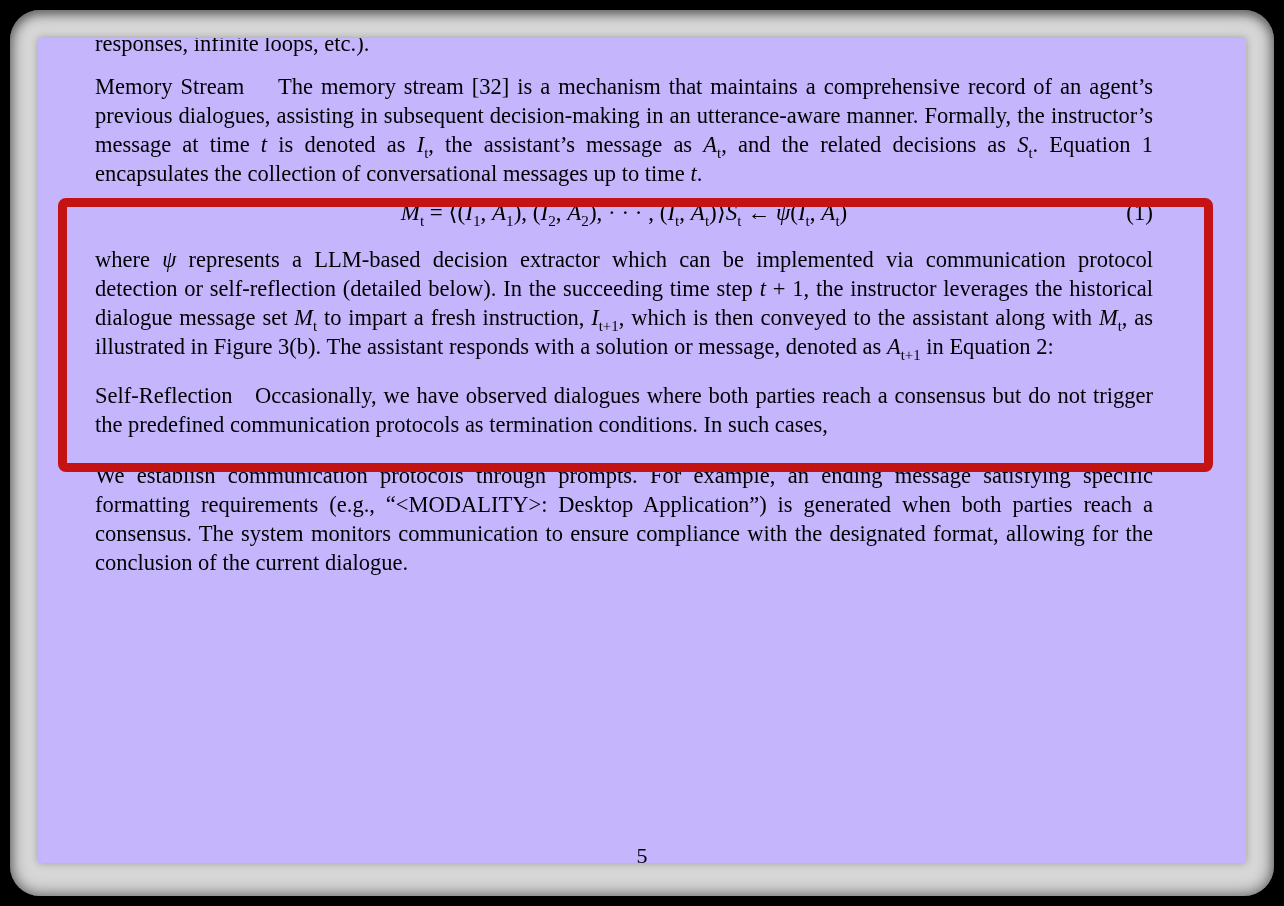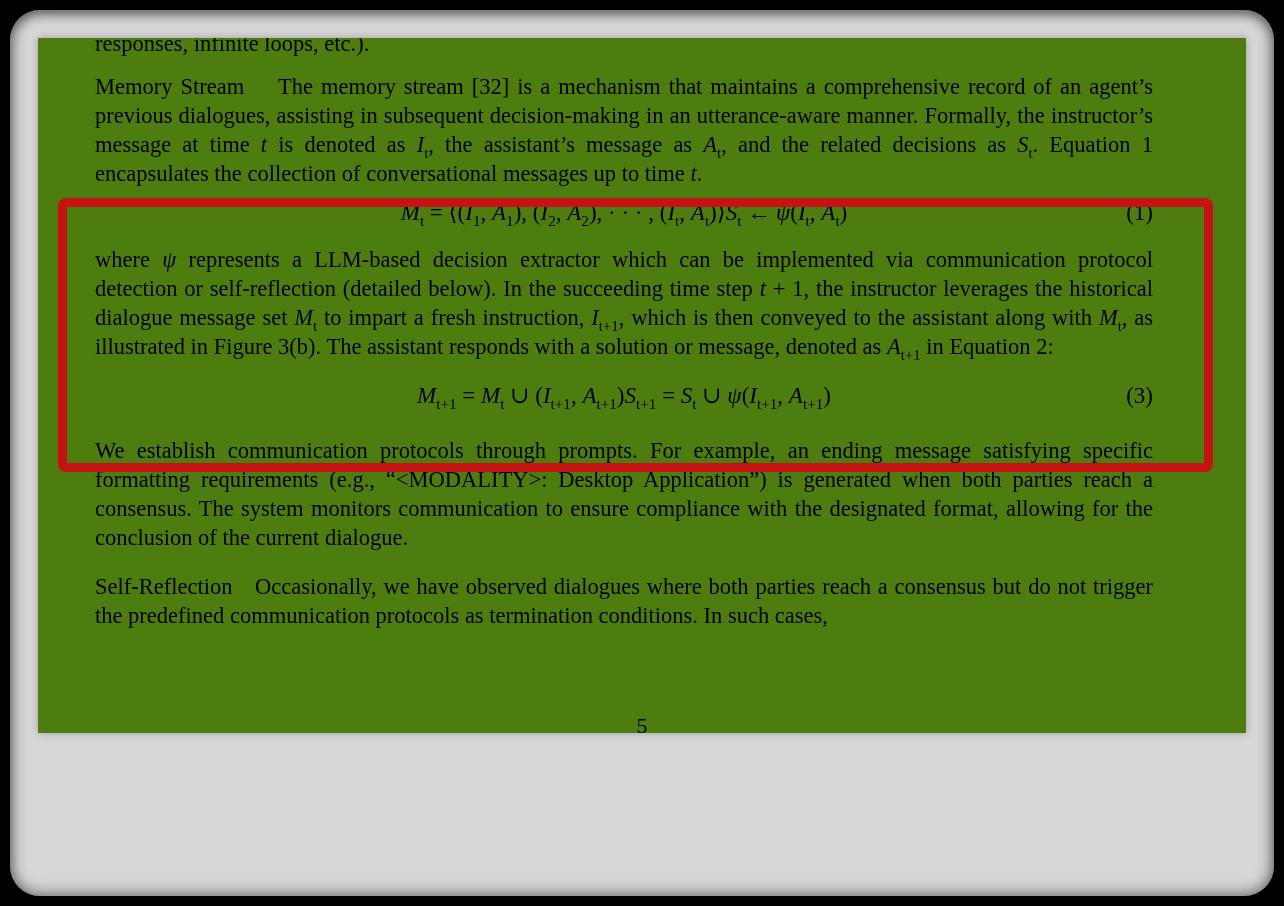--- a/index.html
+++ b/index.html
@@ -1,21 +1,21 @@
 <!DOCTYPE html>
 <html style="--annotation-color: #c51212;"><head>
 <meta charset="utf-8">
 <style>
   html,body{margin:0;padding:0;background:#000;}
   body{width:1284px;height:906px;position:relative;overflow:hidden;
        font-family:"Liberation Serif","DejaVu Serif",serif;}
   .window{position:absolute;left:10px;top:10px;width:1264px;height:886px;
           border-radius:30px;background:#d7d7d7;
           box-shadow:inset 0 0 14px 3px rgba(70,70,70,.65), inset 0 4px 8px rgba(0,0,0,.35);}
-  .page{position:absolute;left:28px;top:28px;width:1208px;height:695px;background:#4d7c0f;
+  .page{position:absolute;left:28px;top:28px;width:1208px;height:825px;background:#c4b5fd;
         box-shadow:0 0 8px rgba(0,0,0,.28);overflow:hidden;}
   .textcol{position:relative;padding:0 93px 0 57px;color:#000;
            font-size:22.5px;line-height:29px;text-align:justify;}
   .textcol p{margin:14px 0 0 0;}
   p.clip{margin-top:-9px;}
   b{font-weight:normal;}
   i.mv{font-style:italic;font-family:"Liberation Serif","DejaVu Serif",serif;}
   sub{font-size:66%;line-height:0;}
   .eq{position:relative;display:flex;justify-content:center;align-items:baseline;
       font-size:23px;margin:12px 0 2px 0;padding:4px 0;}
@@ -41,29 +41,24 @@
       <div class="eq first">
         <span class="eqp"><i class="mv">M</i><sub>t</sub> = ⟨(<i class="mv">I</i><sub>1</sub>, <i class="mv">A</i><sub>1</sub>), (<i class="mv">I</i><sub>2</sub>, <i class="mv">A</i><sub>2</sub>), · · · , (<i class="mv">I</i><sub>t</sub>, <i class="mv">A</i><sub>t</sub>)⟩</span>
         <span class="eqp"><i class="mv">S</i><sub>t</sub> ← <i class="mv">ψ</i>(<i class="mv">I</i><sub>t</sub>, <i class="mv">A</i><sub>t</sub>)</span>
         <span class="eqnum">(1)</span>
       </div>
 
       <p>where <i class="mv">ψ</i> represents a LLM-based decision extractor which can be implemented via communication protocol detection or self-reflection (detailed below). In the succeeding time step <i class="mv">t</i> + 1, the instructor leverages the historical dialogue message set <i class="mv">M</i><sub>t</sub> to impart a fresh instruction, <i class="mv">I</i><sub>t+1</sub>, which is then conveyed to the assistant along with <i class="mv">M</i><sub>t</sub>, as illustrated in Figure 3(b). The assistant responds with a solution or message, denoted as <i class="mv">A</i><sub>t+1</sub> in Equation 2:</p>
 
 
 
-      <div class="eq" style="margin-top:16px;">
-        <span class="eqp"><i class="mv">M</i><sub>t+1</sub> = <i class="mv">M</i><sub>t</sub> ∪ (<i class="mv">I</i><sub>t+1</sub>, <i class="mv">A</i><sub>t+1</sub>)</span>
-        <span class="eqp"><i class="mv">S</i><sub>t+1</sub> = <i class="mv">S</i><sub>t</sub> ∪ <i class="mv">ψ</i>(<i class="mv">I</i><sub>t+1</sub>, <i class="mv">A</i><sub>t+1</sub>)</span>
-        <span class="eqnum">(3)</span>
-      </div>
+
+      <p style="margin-top:20px;"><b>Self-Reflection</b> Occasionally, we have observed dialogues where both parties reach a consensus but do not trigger the predefined communication protocols as termination conditions. In such cases,</p>
 
       <p style="margin-top:22px;">We establish communication protocols through prompts. For example, an ending message satisfying specific formatting requirements (e.g., “&lt;MODALITY&gt;: Desktop Application”) is generated when both parties reach a consensus. The system monitors communication to ensure compliance with the designated format, allowing for the conclusion of the current dialogue.</p>
-
-      <p style="margin-top:20px;"><b>Self-Reflection</b> Occasionally, we have observed dialogues where both parties reach a consensus but do not trigger the predefined communication protocols as termination conditions. In such cases,</p>
 
     </div>
 
     <div class="pagenum">5</div>
   </div>
 
   <div class="annotation-box"></div>
 
 </div>
 

